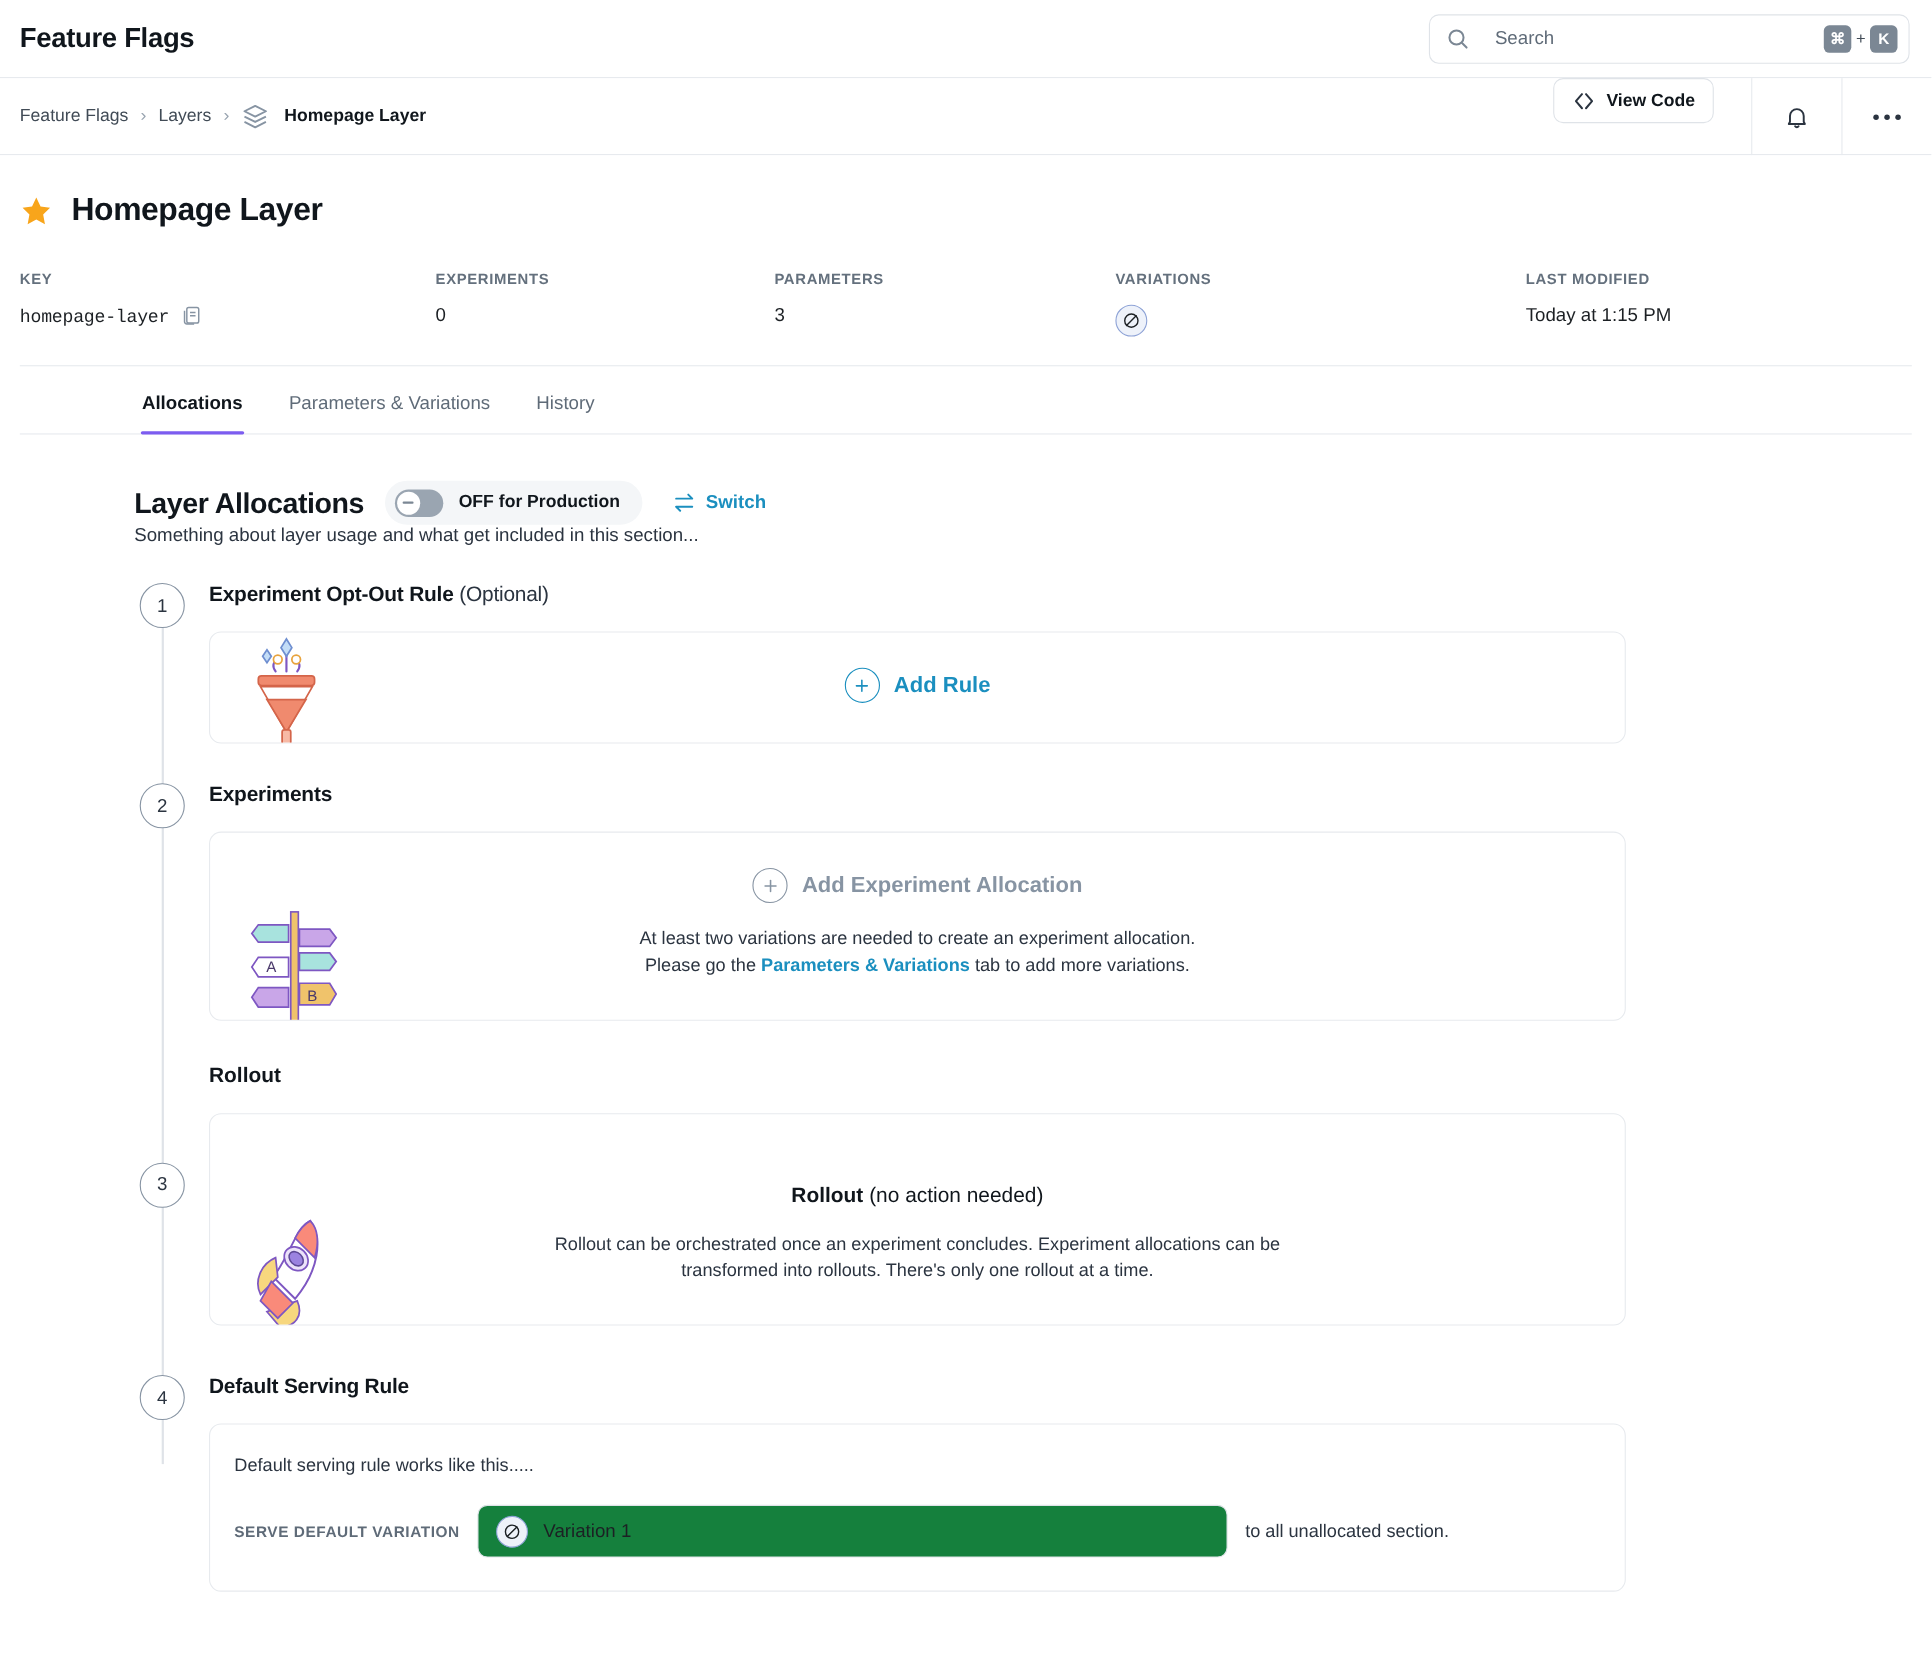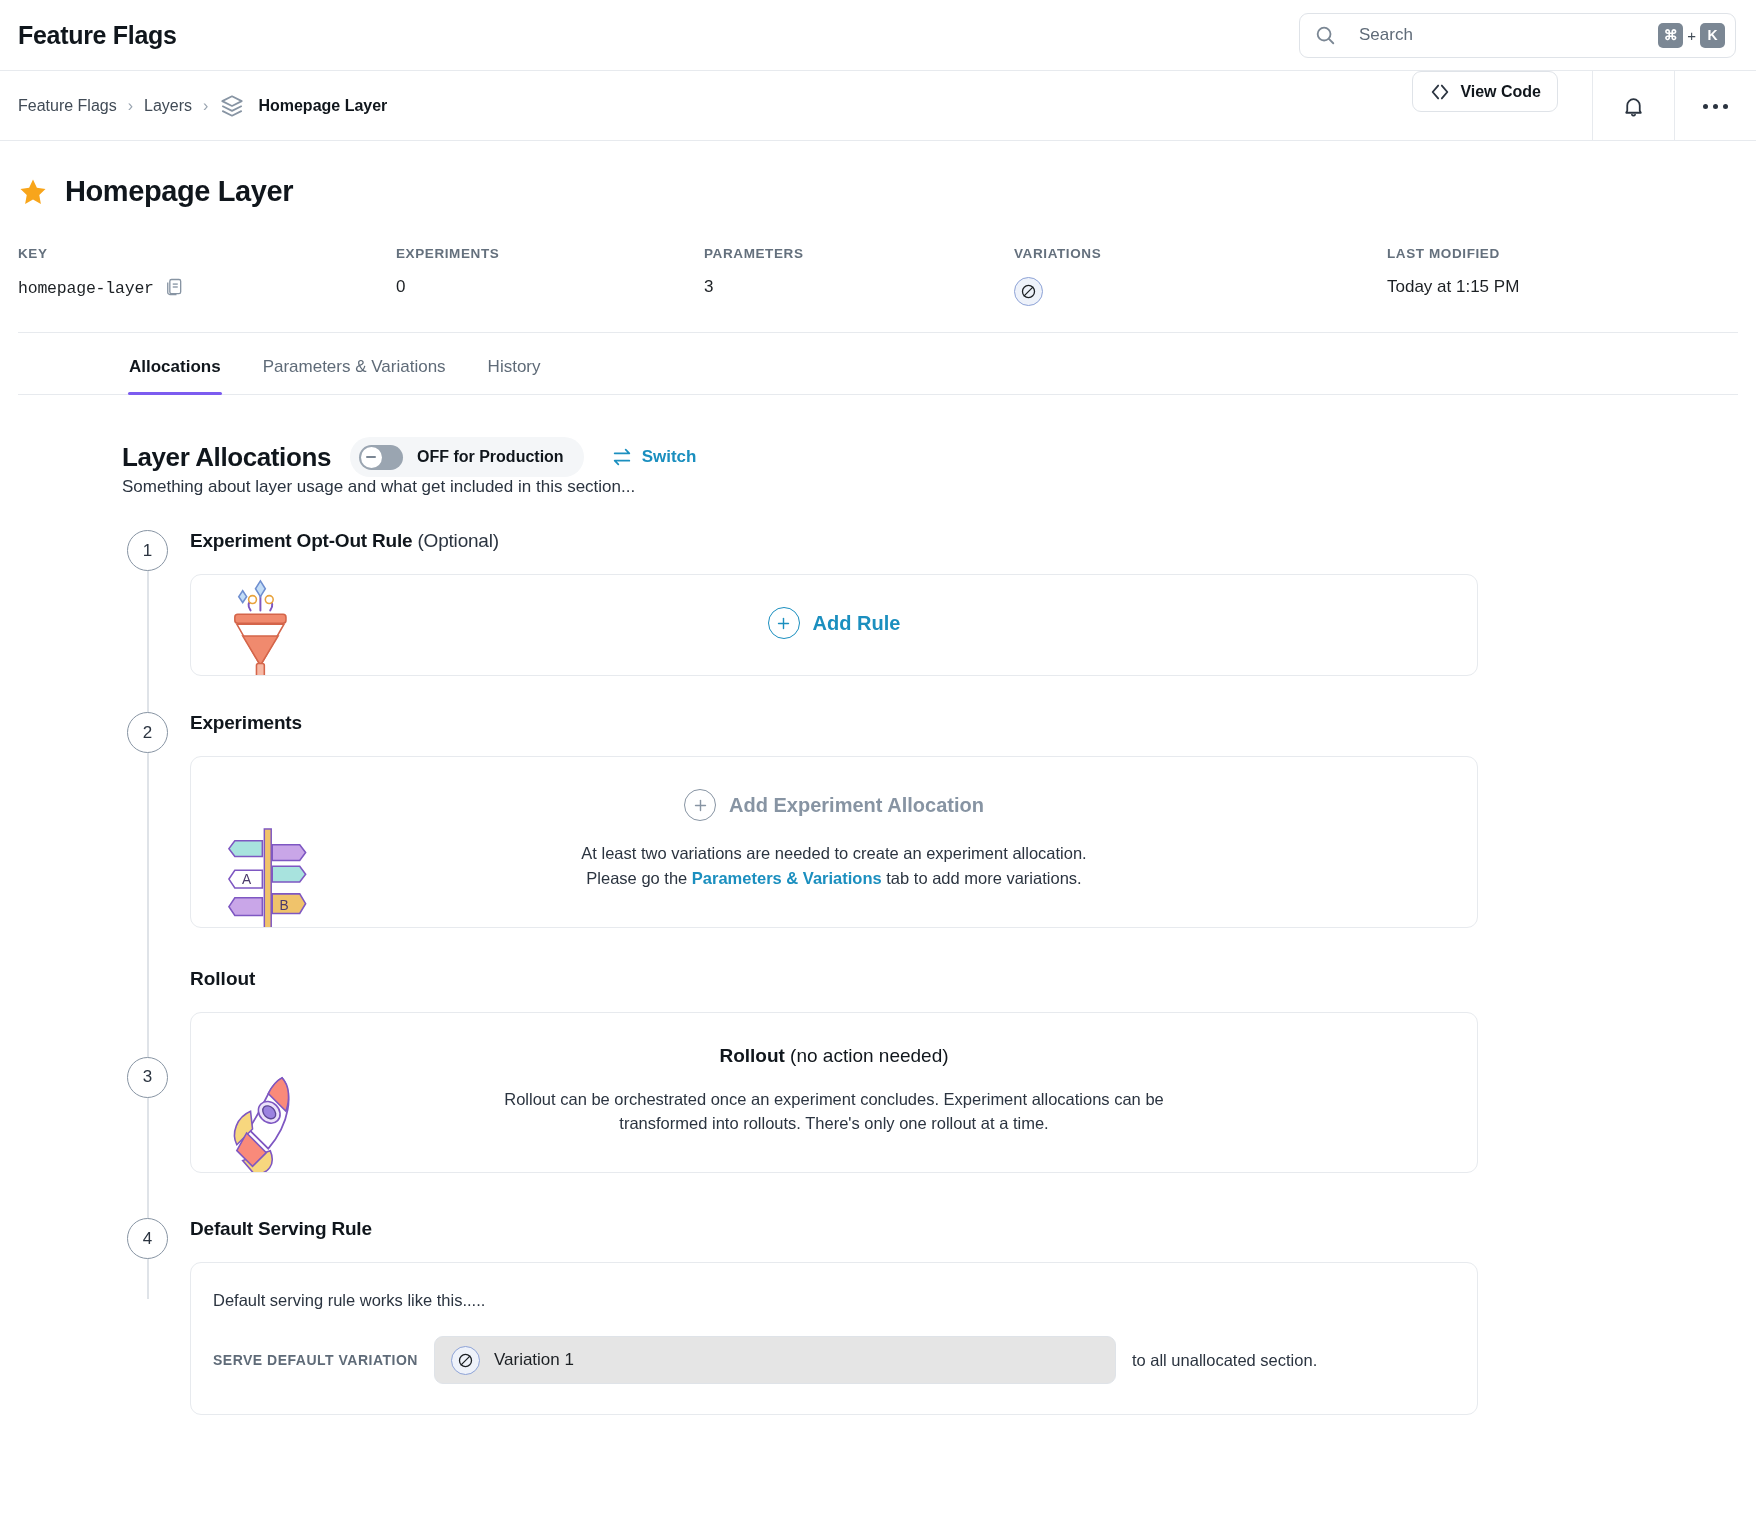--- a/index.html
+++ b/index.html
@@ -264,21 +264,21 @@
     display: flex; align-items: center; justify-content: center;
   }
   .plus-circle svg { width: 17px; height: 17px; }
   .card-desc {
     margin-top: 20px;
     font-size: 16.5px;
     line-height: 1.5;
     color: #2b3440;
   }
   .card-desc .link { color: #1b8fbf; font-weight: 700; }
-  .card-head-text { font-size: 19px; font-weight: 700; color: #10161c; }
+  .card-head-text { font-size: 19px; font-weight: 700; color: #10161c; margin-top: 32px; }
   .card-head-text .normal { font-weight: 400; }
 
   
   .sub-step-title { margin-top: 40px; font-size: 19px; font-weight: 700; color: #10161c; }
 
   
   .dsr-card { margin-top: 22px; border: 1px solid #e7eaee; border-radius: 11px; padding: 28px 22px 30px 22px; }
   .dsr-text { font-size: 16.5px; color: #2b3440; }
   .dsr-row { margin-top: 26px; display: flex; align-items: center; gap: 16px; }
   .dsr-label {
@@ -291,21 +291,21 @@
   .dsr-select {
     flex: 1;
     max-width: 682px;
     height: 48px;
     border: 1px solid #dfe3e8;
     border-radius: 9px;
     display: flex;
     align-items: center;
     gap: 14px;
     padding: 0 16px;
-    background: #e5e5e5;
+    background: #15803d;
   }
   .dsr-select .label { font-size: 17px; color: #1c2024; }
   .dsr-tail { font-size: 16.5px; color: #2b3440; }
 </style>
 </head>
 <body>
 
 <div class="topbar">
   <div class="app-title">Feature Flags</div>
 

